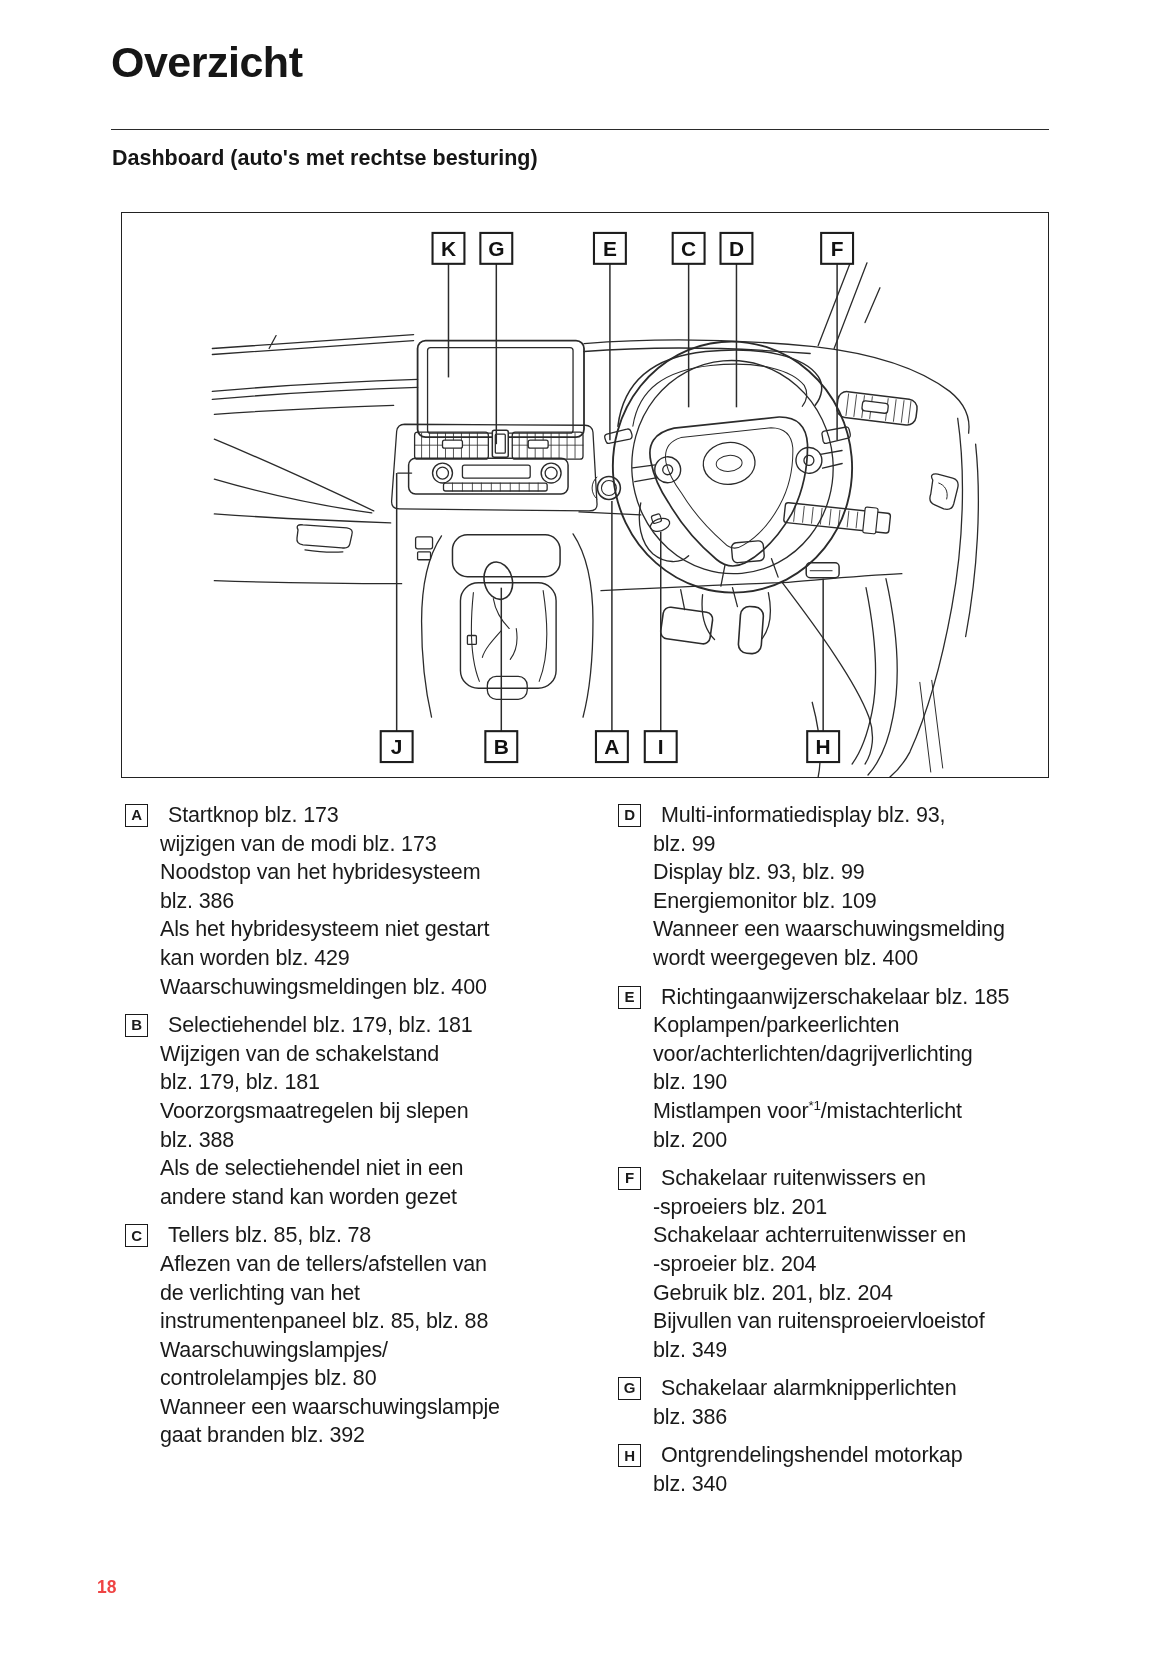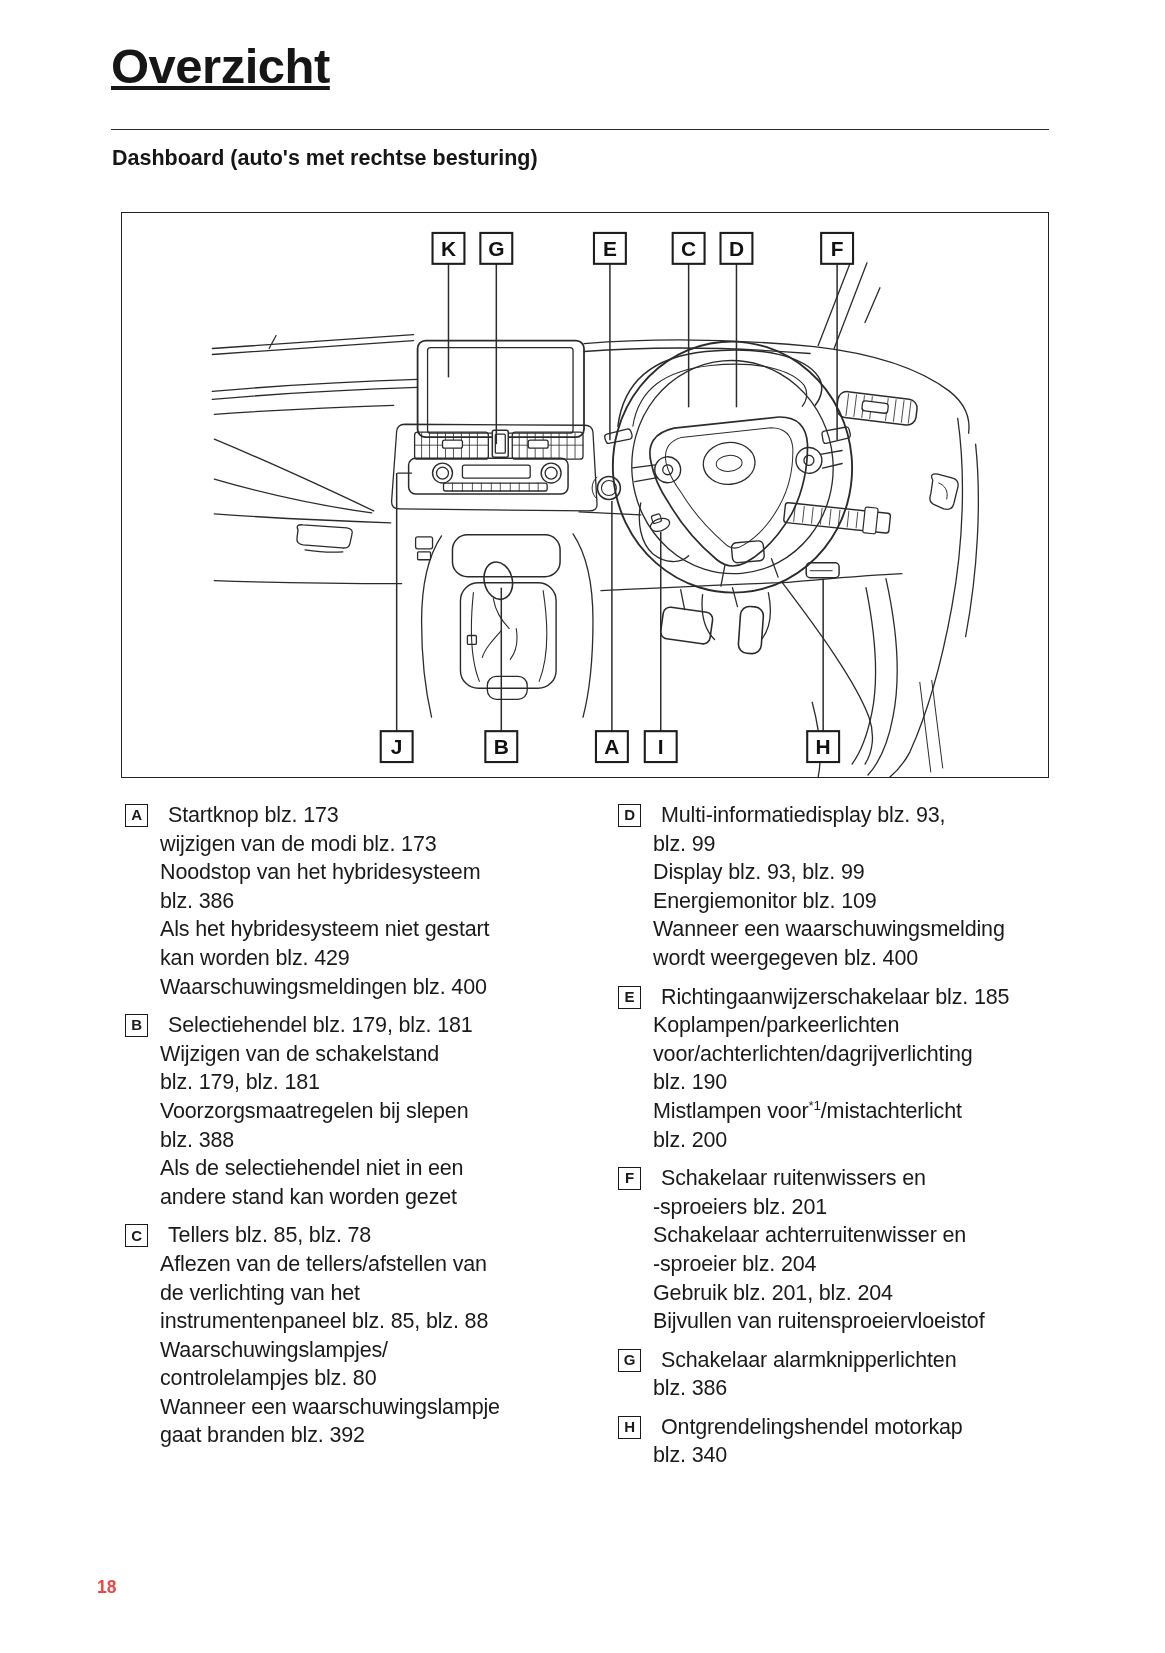--- a/index.html
+++ b/index.html
@@ -1,19 +1,19 @@
 <!DOCTYPE html>
 <html><head>
 <meta charset="utf-8">
 <style>
   html,body{margin:0;padding:0;background:#ffffff;}
   #page{position:relative;width:1165px;height:1653px;background:#ffffff;overflow:hidden;
         font-family:"Liberation Sans","DejaVu Sans",sans-serif;color:#1a1a1a;}
-  #main-title{position:absolute;left:111px;top:38px;font-size:49px;font-weight:700;
-              letter-spacing:-0.5px;color:#161616;text-decoration:underline;}
+  #main-title{position:absolute;left:111px;top:38px;font-size:43px;font-weight:700;
+              letter-spacing:-0.5px;color:#161616;}
   #title-rule{position:absolute;left:111px;top:129px;width:938px;height:0;
               border-top:1.6px solid #2a2a2a;}
   #subtitle{position:absolute;left:112px;top:146px;font-size:21.5px;font-weight:700;color:#161616;}
   #diagram-frame{position:absolute;left:121px;top:212px;width:928px;height:566px;
                  border:1.9px solid #222;box-sizing:border-box;background:#fff;}
   #diagram-frame svg{display:block;width:100%;height:100%;}
   .art{stroke:#2b2b2b;fill:none;stroke-width:1.3;stroke-linecap:round;stroke-linejoin:round;}
   .callout-box{fill:#ffffff;stroke:#1d1d1d;stroke-width:2.1;}
   .callout-letter{font-family:"Liberation Sans","DejaVu Sans",sans-serif;font-size:21px;
                   font-weight:700;fill:#111;text-anchor:middle;}
@@ -261,20 +261,21 @@
         <div class="sec-line">blz. 200</div>
       </div>
       <div class="sec">
         <span class="lbox">F</span>
         <div class="sec-title">Schakelaar ruitenwissers en</div>
         <div class="sec-line">-sproeiers blz. 201</div>
         <div class="sec-line">Schakelaar achterruitenwisser en</div>
         <div class="sec-line">-sproeier blz. 204</div>
         <div class="sec-line">Gebruik blz. 201, blz. 204</div>
         <div class="sec-line">Bijvullen van ruitensproeiervloeistof</div>
+        <div class="sec-line">blz. 349</div>
       </div>
       <div class="sec">
         <span class="lbox">G</span>
         <div class="sec-title">Schakelaar alarmknipperlichten</div>
         <div class="sec-line">blz. 386</div>
       </div>
       <div class="sec">
         <span class="lbox">H</span>
         <div class="sec-title">Ontgrendelingshendel motorkap</div>
         <div class="sec-line">blz. 340</div>

